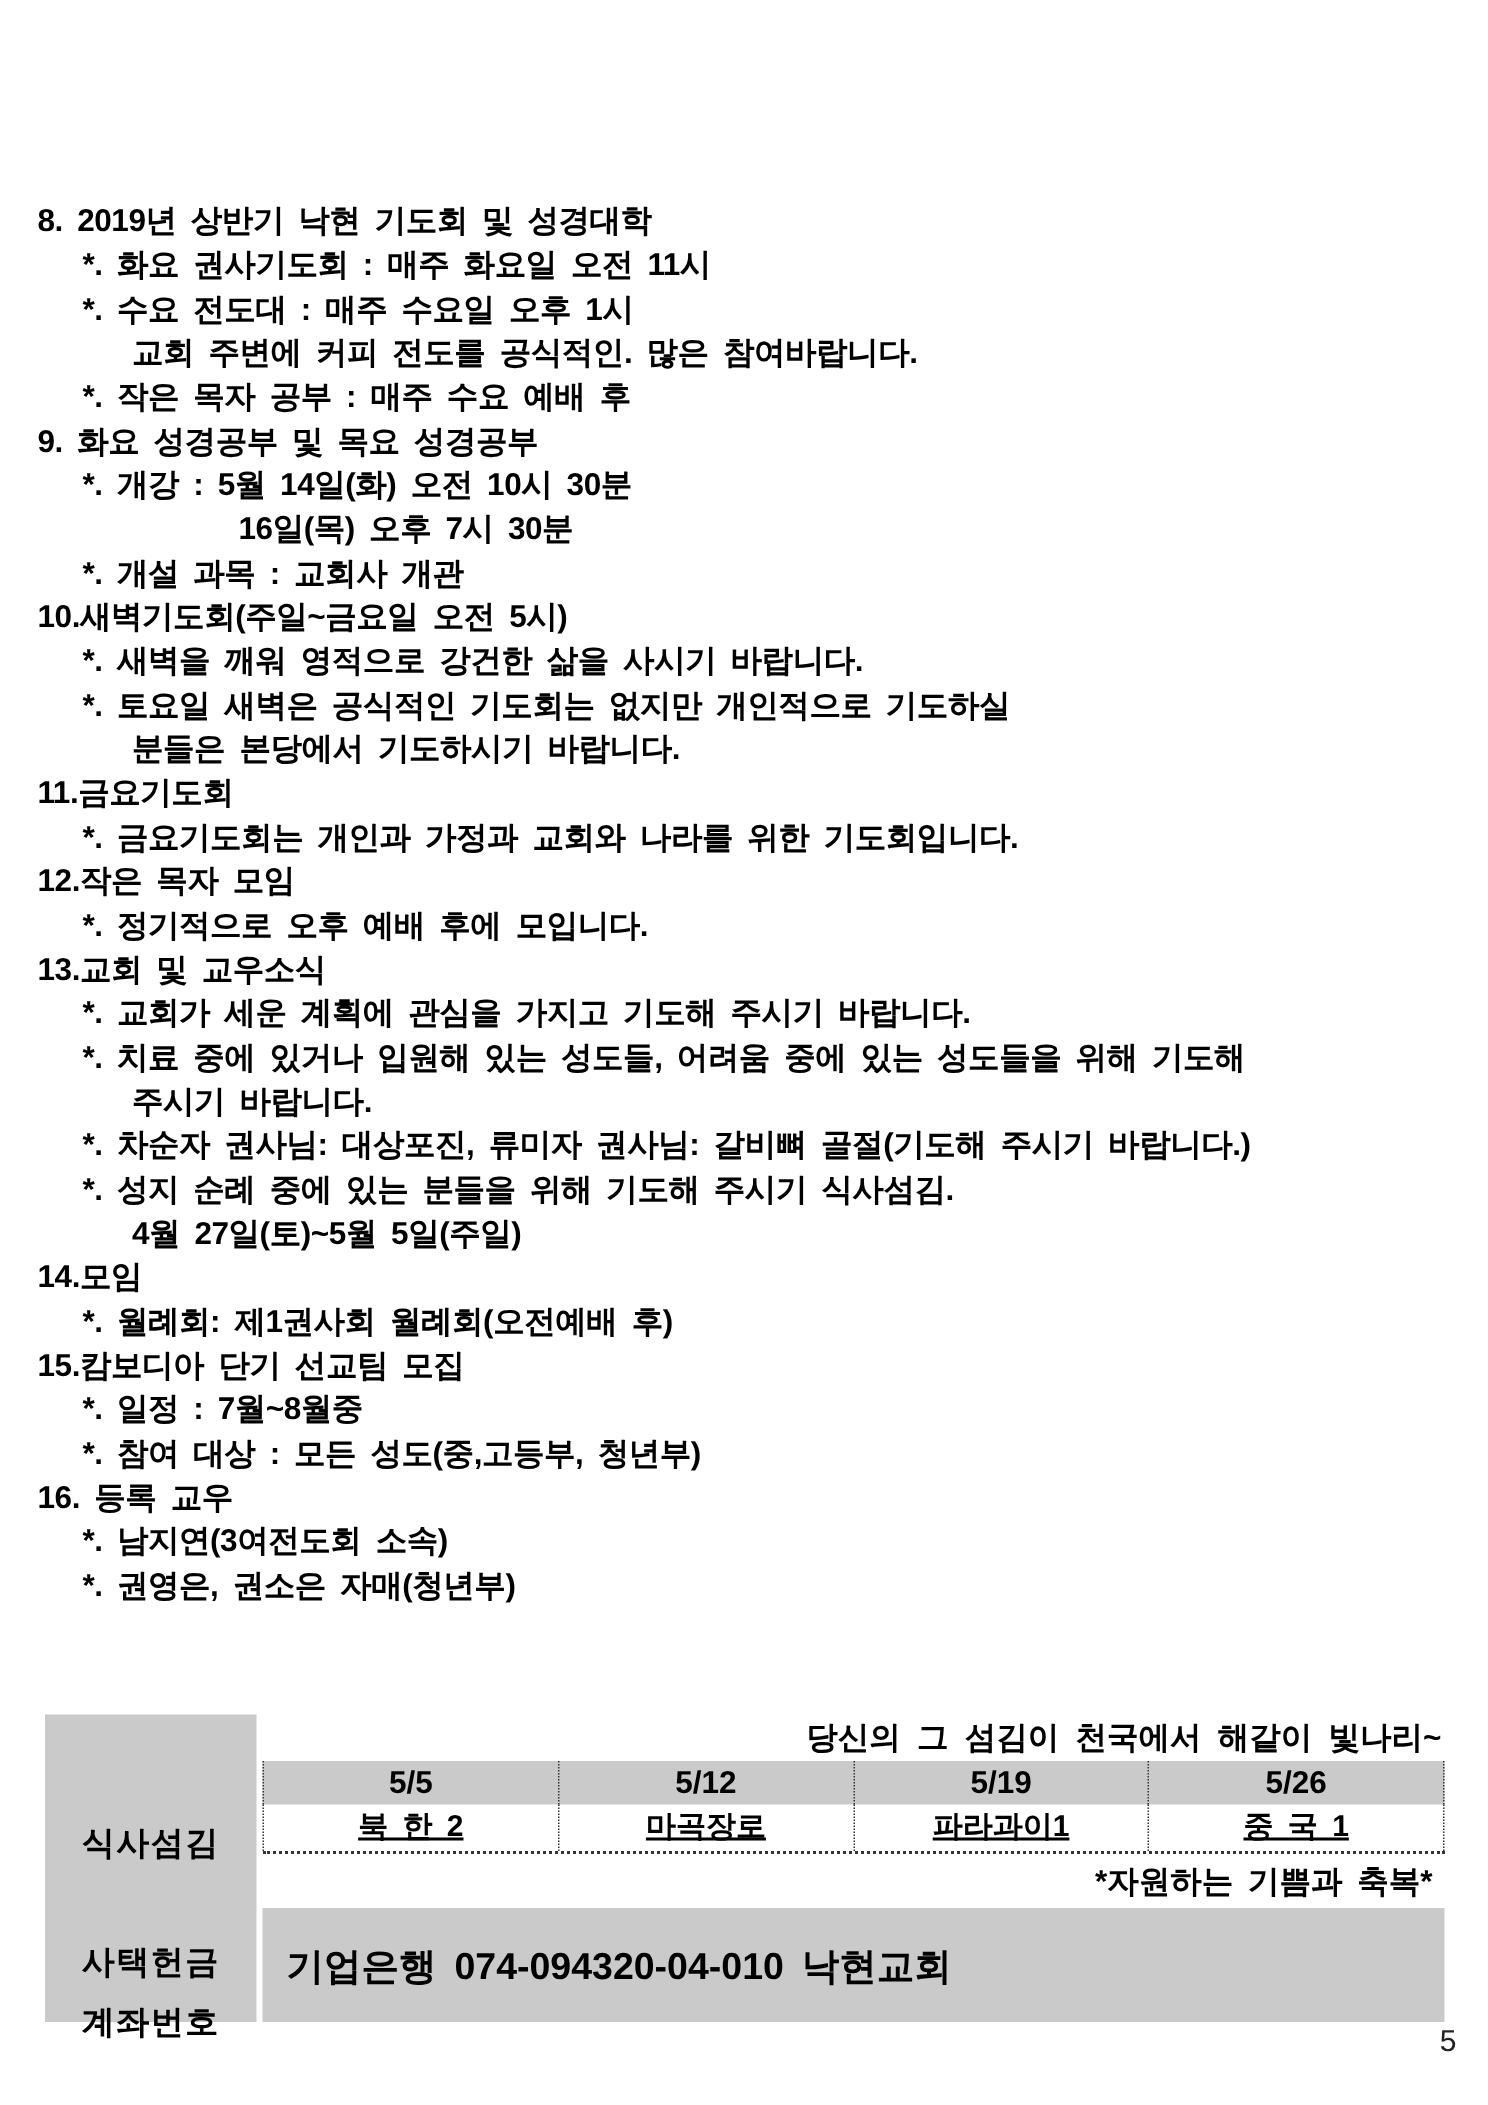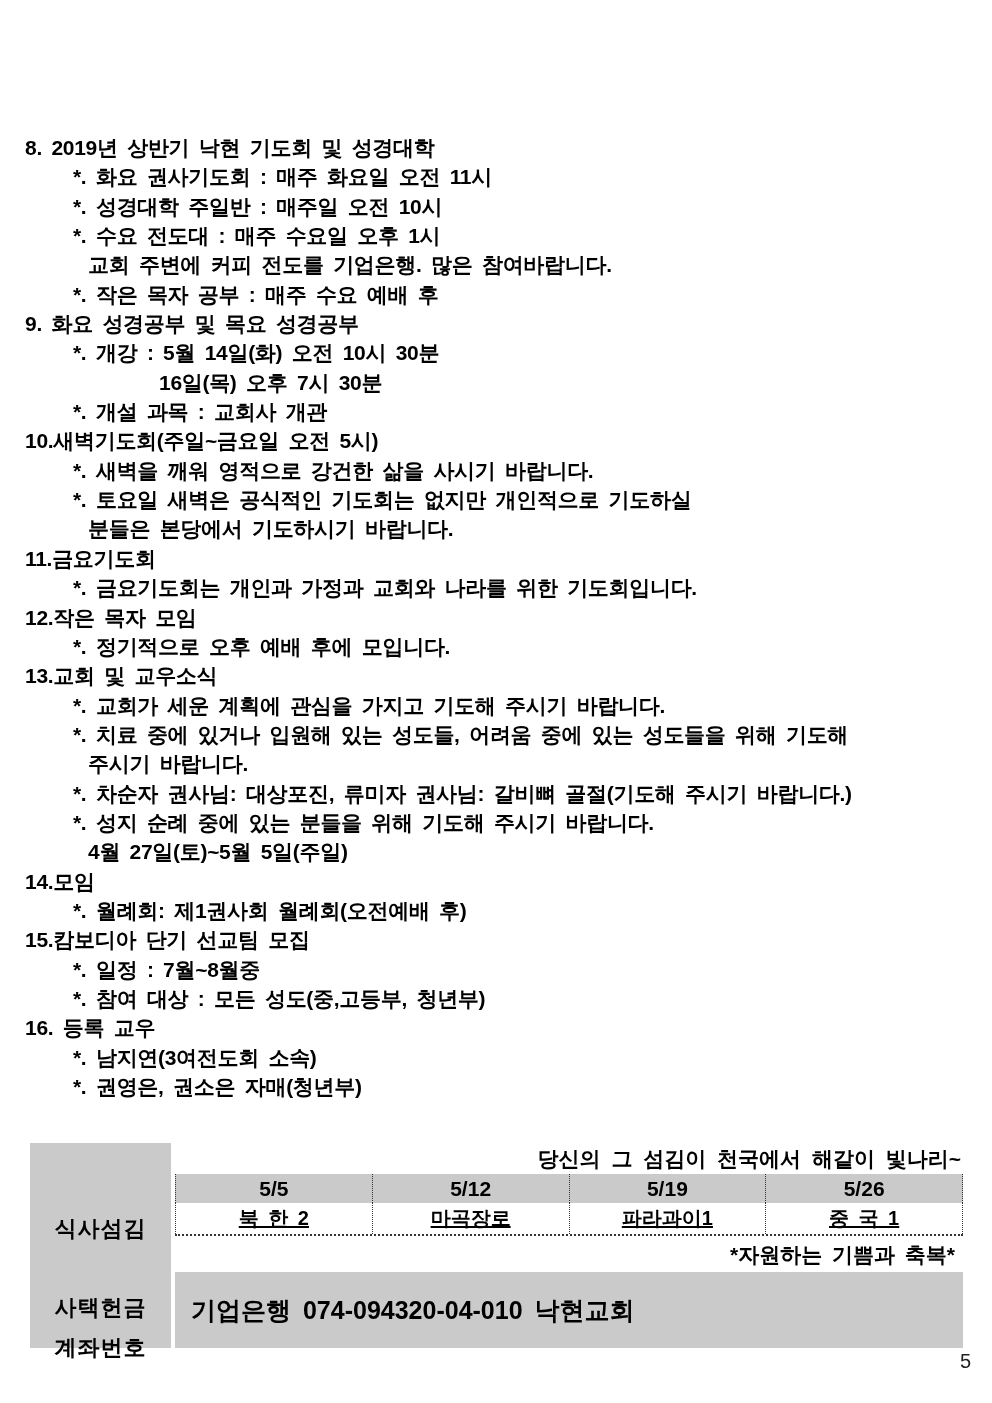--- a/index.html
+++ b/index.html
@@ -17,21 +17,21 @@
   }
   .doc-list .line{
     font-size:21px;
     line-height:29.35px;
     font-weight:700;
     white-space:nowrap;
     word-spacing:4px;
     letter-spacing:-0.3px;
   }
   .line.item{padding-left:25px;}
-  .line.sub{padding-left:73px;}
+  .line.sub{padding-left:55px;}
   .line.cont{padding-left:88px;}
   .line.cont-deep{padding-left:159px;}
 
   
   .meal-table{
     position:absolute;left:30px;top:1143px;width:933px;height:205px;
   }
   .left-col{
     position:absolute;left:0;top:0;width:141px;height:205px;
     background:var(--tbl-gray);
@@ -89,42 +89,41 @@
   }
 </style>
 </head>
 <body>
 
 <div class="page">
 
   <div class="doc-list">
       <div class="line item">8. 2019년 상반기 낙현 기도회 및 성경대학</div>
       <div class="line sub">*. 화요 권사기도회 : 매주 화요일 오전 11시</div>
-      <div class="line sub">*. 성경대학 주일반 : 매주일 오전 10시</div>
       <div class="line sub">*. 수요 전도대 : 매주 수요일 오후 1시</div>
-      <div class="line cont">교회 주변에 커피 전도를 기업은행. 많은 참여바랍니다.</div>
+      <div class="line cont">교회 주변에 커피 전도를 공식적인. 많은 참여바랍니다.</div>
       <div class="line sub">*. 작은 목자 공부 : 매주 수요 예배 후</div>
       <div class="line item">9. 화요 성경공부 및 목요 성경공부</div>
       <div class="line sub">*. 개강 : 5월 14일(화) 오전 10시 30분</div>
       <div class="line cont-deep">16일(목) 오후 7시 30분</div>
       <div class="line sub">*. 개설 과목 : 교회사 개관</div>
       <div class="line item">10.새벽기도회(주일~금요일 오전 5시)</div>
       <div class="line sub">*. 새벽을 깨워 영적으로 강건한 삶을 사시기 바랍니다.</div>
       <div class="line sub">*. 토요일 새벽은 공식적인 기도회는 없지만 개인적으로 기도하실</div>
       <div class="line cont">분들은 본당에서 기도하시기 바랍니다.</div>
       <div class="line item">11.금요기도회</div>
       <div class="line sub">*. 금요기도회는 개인과 가정과 교회와 나라를 위한 기도회입니다.</div>
       <div class="line item">12.작은 목자 모임</div>
       <div class="line sub">*. 정기적으로 오후 예배 후에 모입니다.</div>
       <div class="line item">13.교회 및 교우소식</div>
       <div class="line sub">*. 교회가 세운 계획에 관심을 가지고 기도해 주시기 바랍니다.</div>
       <div class="line sub">*. 치료 중에 있거나 입원해 있는 성도들, 어려움 중에 있는 성도들을 위해 기도해</div>
       <div class="line cont">주시기 바랍니다.</div>
       <div class="line sub">*. 차순자 권사님: 대상포진, 류미자 권사님: 갈비뼈 골절(기도해 주시기 바랍니다.)</div>
-      <div class="line sub">*. 성지 순례 중에 있는 분들을 위해 기도해 주시기 바랍니다.</div>
+      <div class="line sub">*. 성지 순례 중에 있는 분들을 위해 기도해 주시기 식사섬김.</div>
       <div class="line cont">4월 27일(토)~5월 5일(주일)</div>
       <div class="line item">14.모임</div>
       <div class="line sub">*. 월례회: 제1권사회 월례회(오전예배 후)</div>
       <div class="line item">15.캄보디아 단기 선교팀 모집</div>
       <div class="line sub">*. 일정 : 7월~8월중</div>
       <div class="line sub">*. 참여 대상 : 모든 성도(중,고등부, 청년부)</div>
       <div class="line item">16. 등록 교우</div>
       <div class="line sub">*. 남지연(3여전도회 소속)</div>
       <div class="line sub">*. 권영은, 권소은 자매(청년부)</div>
     </div>

